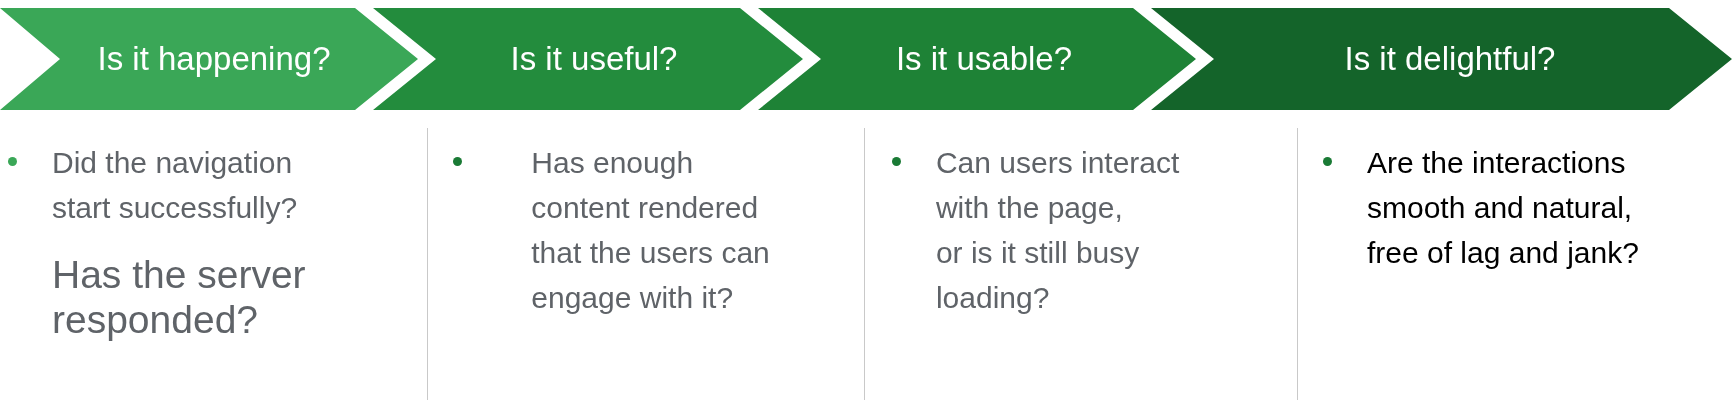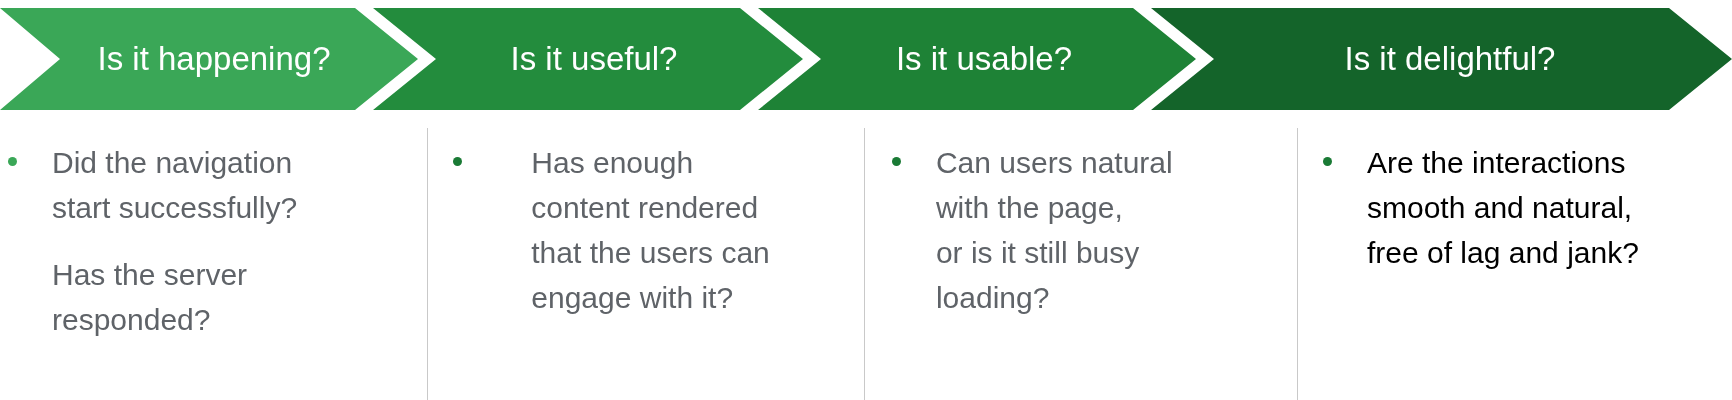--- a/index.html
+++ b/index.html
@@ -98,21 +98,21 @@
     color: #5f6368;
     font-family: "Liberation Sans", sans-serif;
     font-size: 30px;
     line-height: 45px;
     font-weight: 400;
     white-space: pre-line;
   }
   .para-2 {
     color: #5f6368;
     font-family: "Liberation Sans", sans-serif;
-    font-size: 30px;
+    font-size: 39px;
     line-height: 45px;
     font-weight: 400;
     white-space: pre-line;
     margin-top: 22px;
     margin-left: 44px;
   }
 </style>
 </head>
 <body>
 
@@ -169,21 +169,21 @@
 engage with it?</span>
       </div>
     </div>
 
     <div class="column col-3">
       <div class="divider" style="background: rgb(201, 201, 201);"></div>
       <div class="bullet-row">
         <span class="bullet-dot">
             <i style="background: rgb(26, 122, 53);"></i>
           </span>
-        <span class="body-text" style="color: rgb(95, 99, 104);">Can users natural
+        <span class="body-text" style="color: rgb(95, 99, 104);">Can users interact
 with the page,
 or is it still busy
 loading?</span>
       </div>
     </div>
 
     <div class="column col-4">
       <div class="divider" style="background: rgb(201, 201, 201);"></div>
       <div class="bullet-row">
         <span class="bullet-dot">

